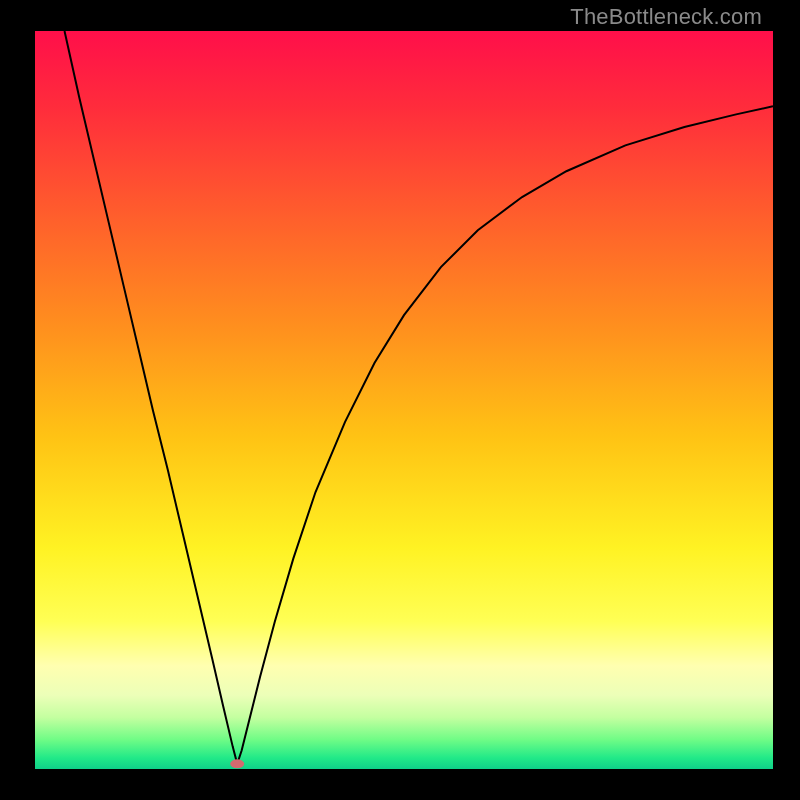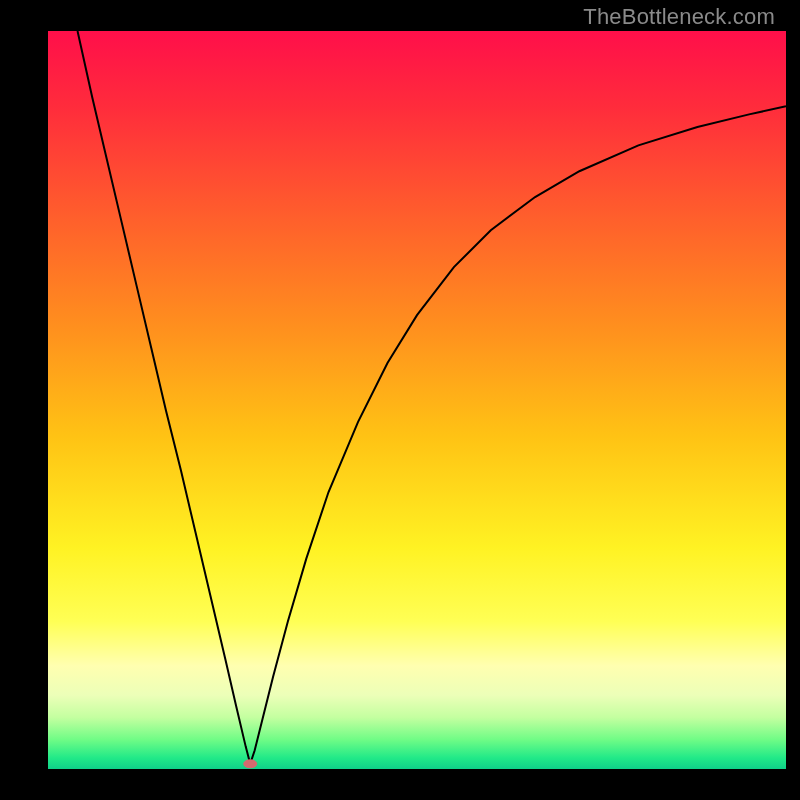--- a/index.html
+++ b/index.html
@@ -7,21 +7,21 @@
     padding: 0;
     width: 800px;
     height: 800px;
     background: #000;
     overflow: hidden;
     font-family: Arial, Helvetica, sans-serif;
   }
   .frame {
     position: absolute;
     top: 0;
-    left: 17px;
+    left: 4px;
     width: 776px;
     height: 800px;
     background: #000;
   }
   .watermark {
     position: absolute;
     top: 4px;
     right: 18px;
     color: #8a8a8a;
     font-size: 22px;

